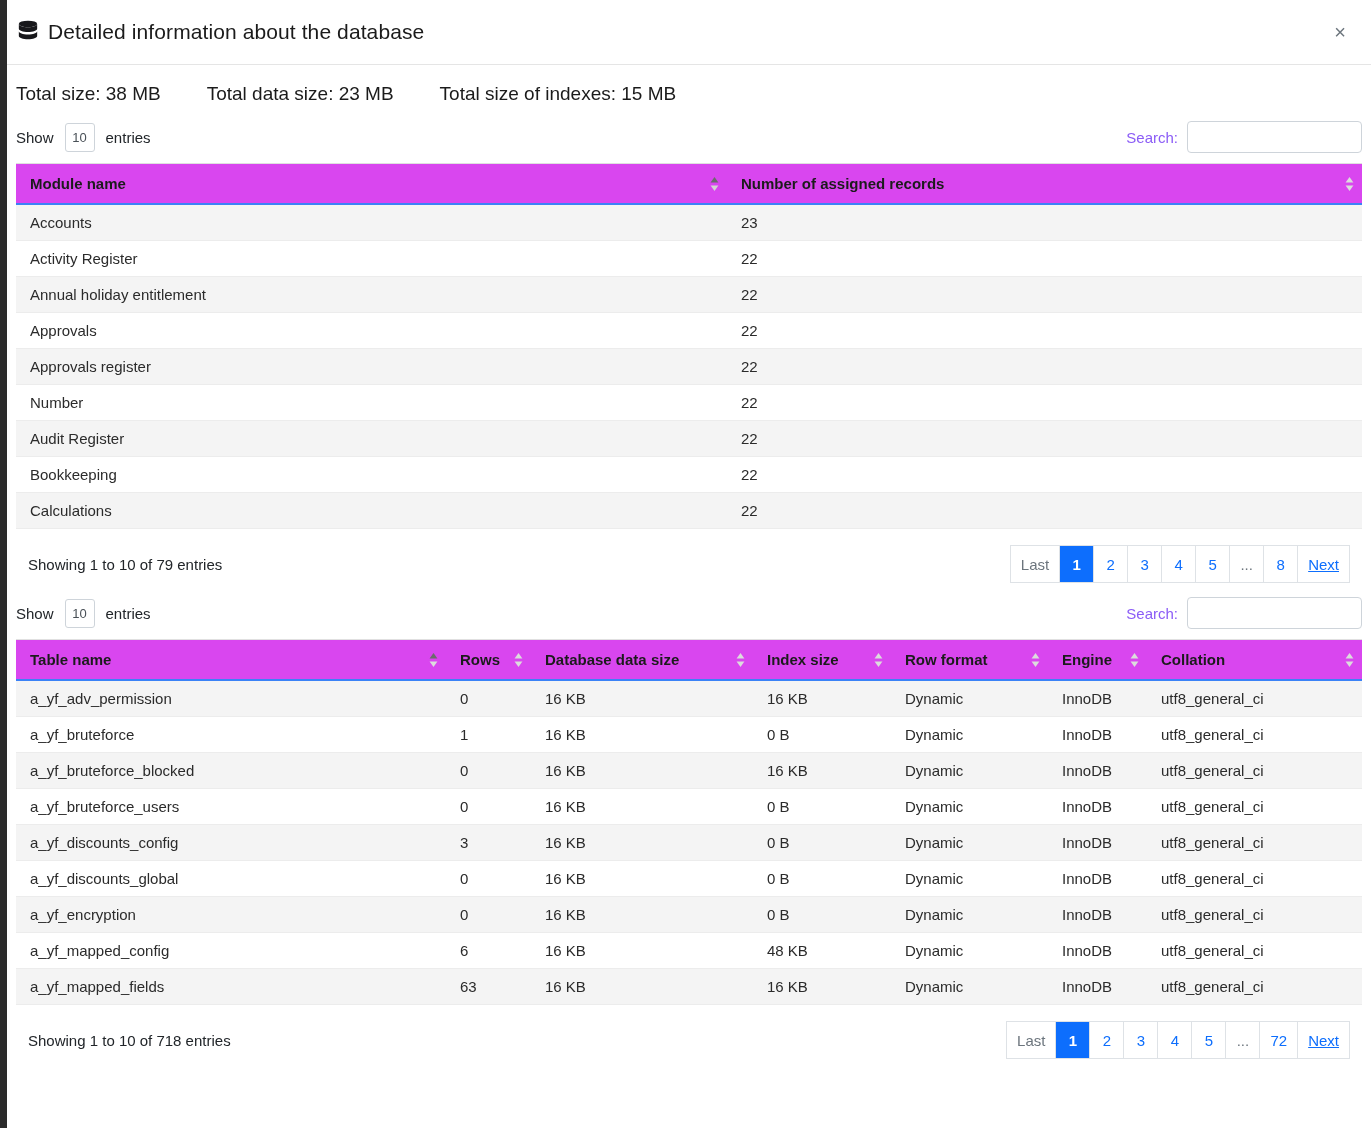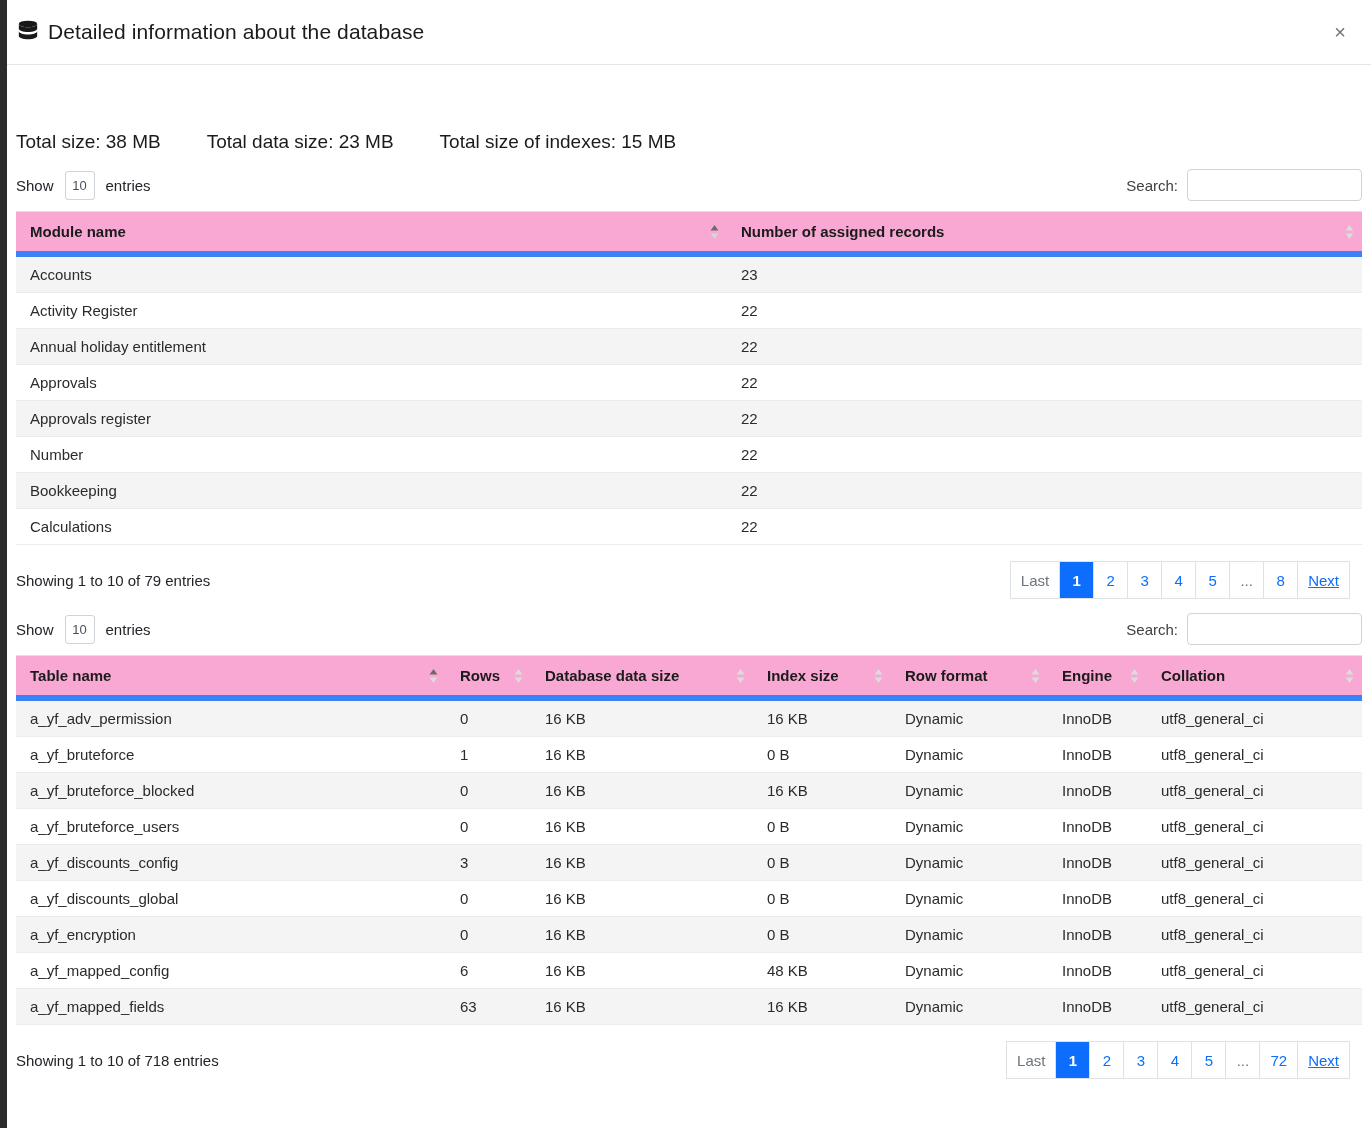--- a/index.html
+++ b/index.html
@@ -43,21 +43,21 @@
     font-family: "Liberation Sans", sans-serif;
   }
   
   .summary {
     display: flex;
     padding: 18px 0 10px 9px;
     gap: 46px;
     font-size: 19px;
     color: #1b1b1b;
   }
-  .summary span { white-space: nowrap; margin-top: 48px; }
+  .summary span { white-space: nowrap; }
   
   .dt-block { padding: 0 9px; }
   .dt-top {
     display: flex;
     align-items: center;
     justify-content: space-between;
     padding: 6px 0 10px 0;
     font-size: 15px;
     color: #212529;
   }
@@ -67,45 +67,45 @@
     border: 1px solid #ced4da;
     border-radius: 3px;
     background: #fff;
     font-size: 13px;
     color: #495057;
     text-align: center;
     font-family: "Liberation Sans", sans-serif;
     padding: 0;
   }
   .dt-filter { display: flex; align-items: center; gap: 9px; }
-  .dt-filter label { font-size: 15px; color: #404040; }
+  .dt-filter label { font-size: 15px; color: #8b5cf6; }
   .search-input {
     width: 175px; height: 32px;
     border: 1px solid #ced4da;
     border-radius: 4px;
     background: #fff;
     padding: 0 8px;
     font-size: 14px;
     font-family: "Liberation Sans", sans-serif;
   }
   
   table {
     width: 100%;
     border-collapse: collapse;
     table-layout: fixed;
     font-size: 15px;
   }
   thead th {
-    background: #f9a8d4;
+    background: #d946ef;
     color: #1b1b1b;
     font-weight: bold;
     text-align: left;
     padding: 11px 10px 11px 14px;
     border-top: 1px solid #e0e0e0;
-    border-bottom: 6px solid #3b82f6;
+    border-bottom: 2px solid #3b82f6;
     position: relative;
     white-space: nowrap;
     font-size: 15px;
     cursor: pointer;
     user-select: none;
   }
   .sort-ind {
     position: absolute;
     right: 8px;
     top: 50%;
@@ -122,20 +122,21 @@
     font-size: 15px;
   }
   tbody tr:nth-child(odd) td { background: #f4f4f4; }
   tbody tr:nth-child(even) td { background: #ffffff; }
   
   .dt-bottom {
     display: flex;
     align-items: center;
     justify-content: space-between;
     padding: 16px 12px 8px 0;
+    margin-left: 12px;
   }
   .dt-info { font-size: 15px; color: #212529; }
   .pagination {
     display: flex;
     border-radius: 0;
     overflow: hidden;
     border: 1px solid #dee2e6;
   }
   .page-item {
     min-width: 34px;
@@ -232,20 +233,24 @@
           </tr>
           <tr>
             <td>Approvals register</td>
             <td>22</td>
           </tr>
           <tr>
             <td>Number</td>
             <td>22</td>
           </tr>
           <tr>
+            <td>Audit Register</td>
+            <td>22</td>
+          </tr>
+          <tr>
             <td>Bookkeeping</td>
             <td>22</td>
           </tr>
           <tr>
             <td>Calculations</td>
             <td>22</td>
           </tr>
         </tbody>
     </table>
 

